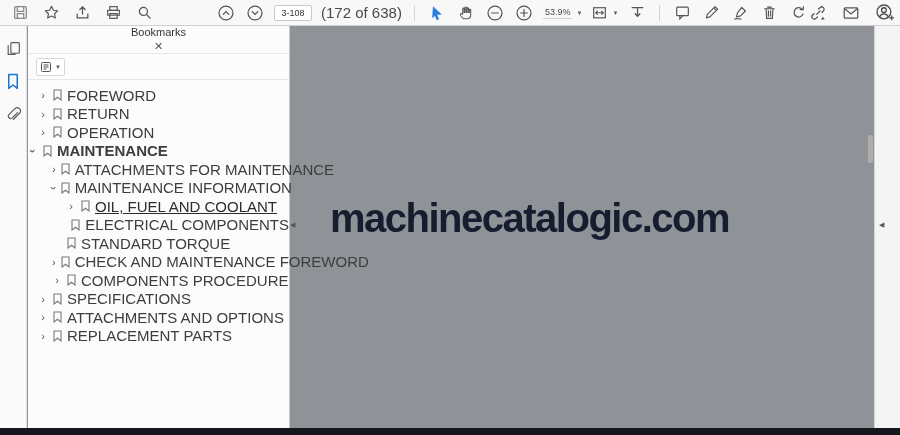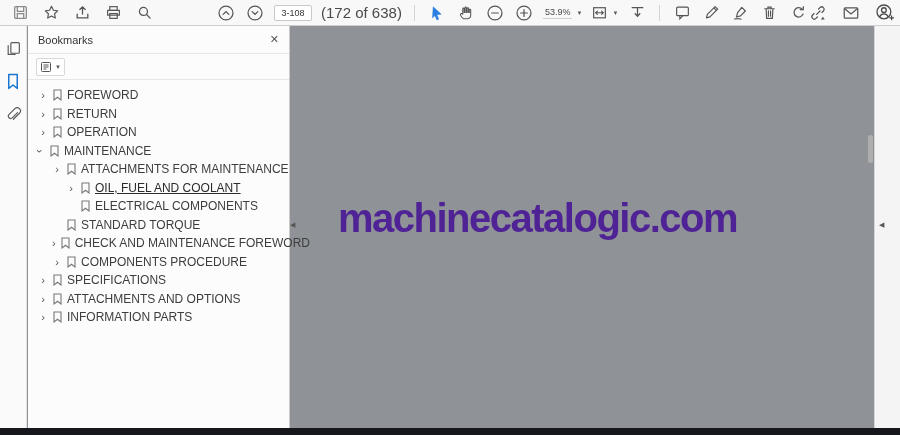--- a/index.html
+++ b/index.html
@@ -18,30 +18,30 @@
   .zoom-box { display:flex; align-items:center; gap:4px; }
   .zoom-val { font-size:9px; color:#4a4a4a; border-bottom:1px solid #cfcfcf; padding:0 2px 1px; }
   .caret { font-size:6px; color:#5a5a5a; }
 
   
   .left-rail { position:absolute; left:0; top:26px; width:27px; height:402px; background:#fafafa; border-right:1px solid #e2e2e2; display:flex; flex-direction:column; align-items:center; padding-top:12px; gap:12px; z-index:25; }
   .rail-btn { width:21px; height:21px; display:flex; align-items:center; justify-content:center; }
 
   
   .panel { position:absolute; left:28px; top:26px; width:262px; height:402px; background:#fcfcfc; border-right:1px solid #c9c9c9; z-index:20; }
-  .panel-head { height:28px; display:flex; align-items:center; justify-content:space-between; padding:0 10px; border-bottom:1px solid #e6e6e6; }
+  .panel-head { height:28px; display:flex; align-items:center; justify-content:space-between; padding:0 10px; border-bottom:1px solid #e6e6e6;flex-direction:column; }
   .panel-title { font-size:11px; color:#333; }
   .panel-close { font-size:11px; color:#555; cursor:default; }
   .panel-opts { height:26px; display:flex; align-items:center; padding:0 8px; border-bottom:1px solid #e6e6e6; }
   .opts-btn { display:flex; align-items:center; gap:3px; padding:2px 3px; border:1px solid #d8d8d8; border-radius:2px; background:#fff; }
   .tree { padding-top:6px; }
   .bm-item { display:flex; align-items:center; height:18.5px; gap:5px; cursor:default; }
   .bm-item .chev { width:10px; display:inline-block; text-align:center; color:#555; font-size:11px; line-height:10px; }
   .bm-item .chev.down { transform:rotate(90deg); }
-  .bm-label { font-size:12px; color:#3d3d3d; white-space:nowrap; }
+  .bm-label { font-size:15px; color:#3d3d3d; white-space:nowrap; }
   .bm-item.selected .bm-label { text-decoration:underline; color:#2b2b2b; }
 
   
   .doc-area { position:absolute; left:290px; top:26px; width:585px; height:402px; background:#8f9397; z-index:1; }
   .edge-handle { position:absolute; font-size:7px; color:#555; z-index:28; }
   .scroll-thumb { position:absolute; left:868px; top:135px; width:5px; height:28px; background:#aeaeae; border-radius:2px; z-index:26; }
   .right-rail { position:absolute; left:874px; top:26px; width:26px; height:402px; background:#f4f4f4; border-left:1px solid #d6d6d6; z-index:25; }
   .bottom-bar { position:absolute; left:0; top:428px; width:900px; height:7px; background:#16161d; z-index:40; }
 
   .page { position:absolute; background:#fff; box-shadow:0 1px 4px rgba(0,0,0,.4); border:1px solid #7e8184; }
@@ -342,37 +342,46 @@
       </div>
       <div class="bm-item" style="padding-left: 10px;">
         <span class="chev">›</span>
         <span>
           <svg width="9" height="12" viewBox="0 0 9 12" style="display:block">
             <path d="M1 1h7v10L4.5 8.2 1 11z" fill="none" stroke="#787878" stroke-width="1.1"></path>
           </svg>
         </span>
         <span class="bm-label">OPERATION</span>
       </div>
-      <div class="bm-item" style="padding-left: 7px;">
+      <div class="bm-item" style="padding-left: 0; font-weight: bold;">
         <span class="chev down">›</span>
         <span>
           <svg width="9" height="12" viewBox="0 0 9 12" style="display:block">
             <path d="M1 1h7v10L4.5 8.2 1 11z" fill="none" stroke="#787878" stroke-width="1.1"></path>
           </svg>
         </span>
         <span class="bm-label">MAINTENANCE</span>
       </div>
       <div class="bm-item" style="padding-left: 24px;">
         <span class="chev">›</span>
         <span>
           <svg width="9" height="12" viewBox="0 0 9 12" style="display:block">
             <path d="M1 1h7v10L4.5 8.2 1 11z" fill="none" stroke="#787878" stroke-width="1.1"></path>
           </svg>
         </span>
         <span class="bm-label">ATTACHMENTS FOR MAINTENANCE</span>
+      </div>
+      <div class="bm-item" style="padding-left: 24px;">
+        <span class="chev down">›</span>
+        <span>
+          <svg width="9" height="12" viewBox="0 0 9 12" style="display:block">
+            <path d="M1 1h7v10L4.5 8.2 1 11z" fill="none" stroke="#787878" stroke-width="1.1"></path>
+          </svg>
+        </span>
+        <span class="bm-label">MAINTENANCE INFORMATION</span>
       </div>
       <div class="bm-item selected" style="padding-left: 38px;">
         <span class="chev">›</span>
         <span>
           <svg width="9" height="12" viewBox="0 0 9 12" style="display:block">
             <path d="M1 1h7v10L4.5 8.2 1 11z" fill="none" stroke="#787878" stroke-width="1.1"></path>
           </svg>
         </span>
         <span class="bm-label">OIL, FUEL AND COOLANT</span>
       </div>
@@ -430,21 +439,21 @@
         </span>
         <span class="bm-label">ATTACHMENTS AND OPTIONS</span>
       </div>
       <div class="bm-item" style="padding-left: 10px;">
         <span class="chev">›</span>
         <span>
           <svg width="9" height="12" viewBox="0 0 9 12" style="display:block">
             <path d="M1 1h7v10L4.5 8.2 1 11z" fill="none" stroke="#787878" stroke-width="1.1"></path>
           </svg>
         </span>
-        <span class="bm-label">INFORMATION PARTS</span>
+        <span class="bm-label">REPLACEMENT PARTS</span>
       </div>
     </div>
 </div>
 
 <div class="doc-area"></div>
 <div class="edge-handle" style="left:290px; top:221px;">◀</div>
 <div class="scroll-thumb"></div>
 <div class="right-rail"></div>
 <div class="edge-handle" style="left:879px; top:221px;">◀</div>
 <div class="bottom-bar"></div>
@@ -725,13 +734,13 @@
         </div>
     </div>
     <div class="callout" style="left:35px; bottom:7px;">A</div>
     <div class="callout-line" style="left:38px; bottom:12px; height:10px; transform:rotate(18deg);"></div>
     <div class="fig-id">GK040008</div>
   </div>
 
   <div class="pg-num" style="right:14px; bottom:14px;">3-109</div>
 </div>
 
-<div class="watermark" style="color: #4c1d95; margin-left: 8px;">machinecatalogic.com</div>
+<div class="watermark" style="color: #0f172a;">machinecatalogic.com</div>
 
 </body></html>

